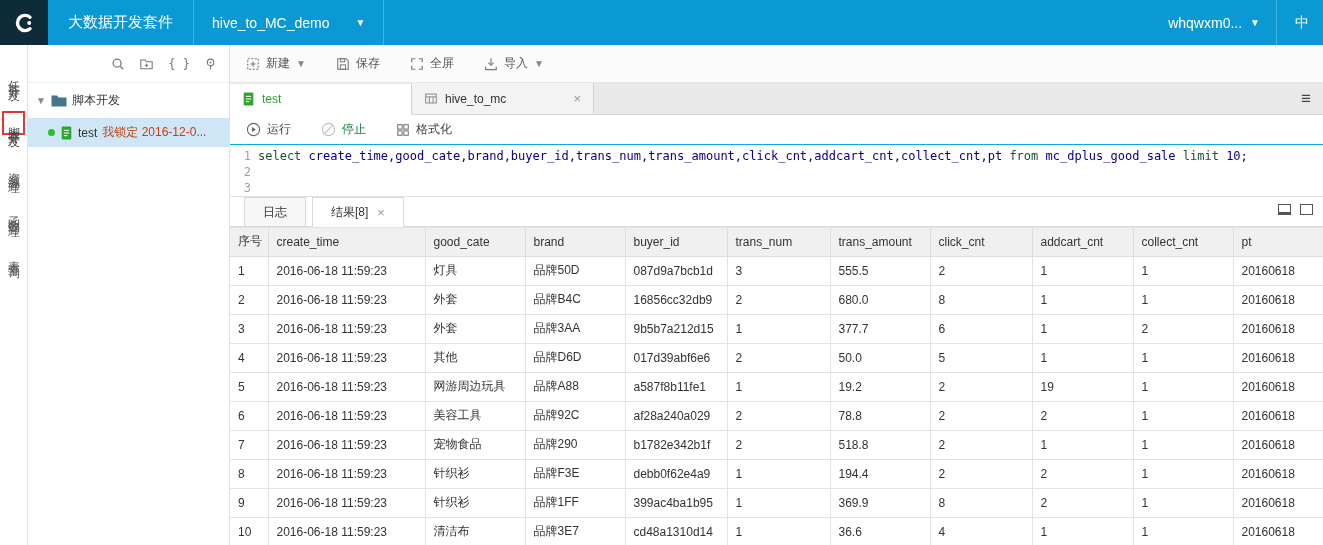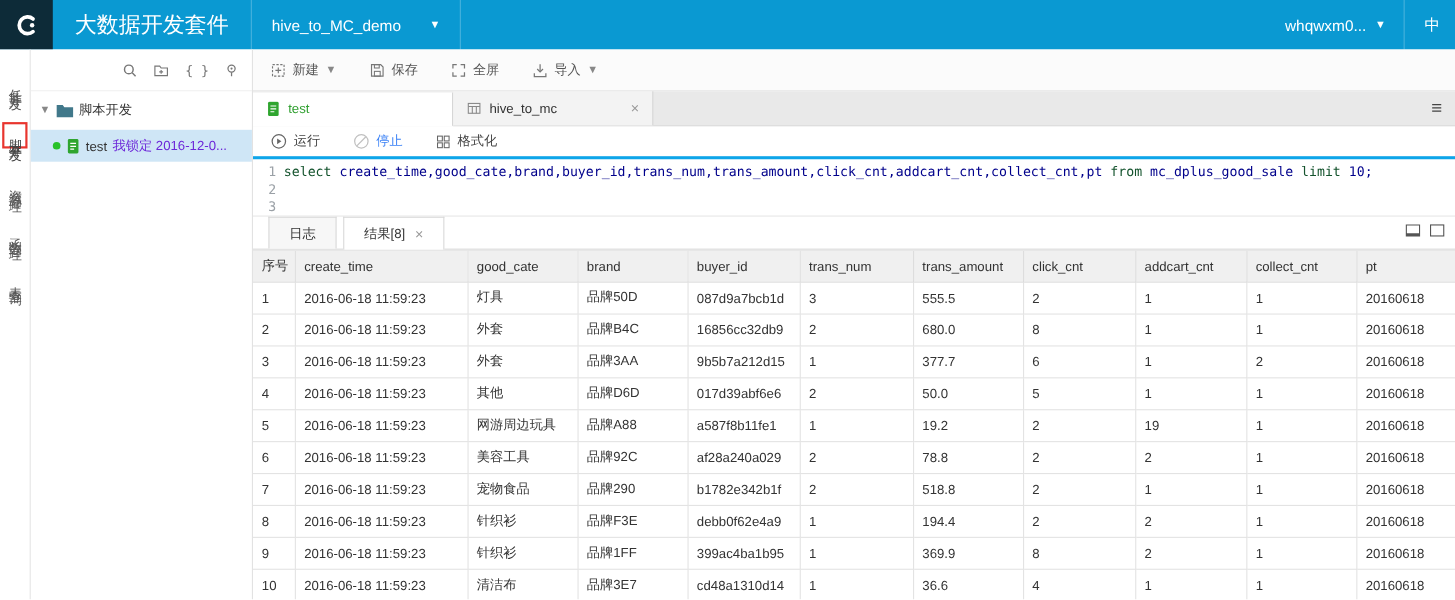--- a/index.html
+++ b/index.html
@@ -3,21 +3,21 @@
 <meta charset="utf-8">
 <style>
   * { margin:0; padding:0; box-sizing:border-box; }
   html,body { width:1323px; height:545px; overflow:hidden; }
   body { font-family:"Liberation Sans","DejaVu Sans",sans-serif; font-size:12px; color:#333; background:#fff; }
   .app { width:1323px; height:545px; display:flex; flex-direction:column; }
 
   
   .navbar { height:45px; background:#0a99d2; display:flex; align-items:stretch; color:#fff; flex:0 0 45px; }
   .logo-box { width:48px; background:#0d2b38; display:flex; align-items:center; justify-content:center; }
-  .suite-title { display:flex; align-items:center; padding:0 20px; font-size:20px; }
+  .suite-title { display:flex; align-items:center; padding:0 20px; font-size:15px; }
   .project-select { display:flex; align-items:center; gap:26px; padding:0 18px; border-left:1px solid rgba(255,255,255,.25); border-right:1px solid rgba(255,255,255,.25); font-size:14px; cursor:pointer; }
   .nav-menu { display:flex; align-items:stretch; }
   .nav-item { display:flex; align-items:center; padding:0 25px; font-size:14px; cursor:pointer; }
   .nav-item.active { background:#0080b4; }
   .nav-right { margin-left:auto; display:flex; align-items:stretch; }
   .user-select { display:flex; align-items:center; gap:8px; padding:0 16px; font-size:14px; cursor:pointer; }
   .lang-switch { display:flex; align-items:center; padding:0 14px 0 18px; font-size:14px; border-left:1px solid rgba(255,255,255,.25); cursor:pointer; }
   .caret { font-size:10px; line-height:1; }
 
   
@@ -30,40 +30,40 @@
 
   
   .tree-panel { width:202px; flex:0 0 202px; border-right:1px solid #e2e2e2; background:#fff; display:flex; flex-direction:column; }
   .tree-tools { height:38px; display:flex; align-items:center; justify-content:flex-end; gap:14px; padding:0 12px; color:#777; border-bottom:1px solid #f0f0f0; }
   .tree-tools .t-icon { cursor:pointer; display:flex; align-items:center; }
   .braces-icon { font-family:"DejaVu Sans Mono",monospace; font-size:12px; color:#777; }
   .tree-root { display:flex; align-items:center; gap:5px; padding:9px 6px 9px 8px; cursor:pointer; }
   .tree-caret { color:#888; font-size:10px; }
   .tree-node { display:flex; align-items:center; gap:5px; padding:6px 4px 6px 20px; background:#cfe6f6; cursor:pointer; white-space:nowrap; overflow:hidden; }
   .green-dot { width:7px; height:7px; border-radius:50%; background:#29c229; flex:0 0 7px; }
-  .lock-info { color:#6d28d9; overflow:hidden; text-overflow:ellipsis; }
+  .lock-info { color:#c2410c; overflow:hidden; text-overflow:ellipsis; }
 
   
   .main-col { flex:1; display:flex; flex-direction:column; min-width:0; }
 
   .main-toolbar { height:38px; flex:0 0 38px; display:flex; align-items:center; gap:30px; padding:0 16px; background:#fbfbfb; border-bottom:1px solid #e7e7e7; }
   .tb-btn { display:flex; align-items:center; gap:6px; color:#555; cursor:pointer;text-align:center; }
   .tb-btn svg { color:#777; }
 
   .tab-bar { height:32px; flex:0 0 32px; background:#e9e9e9; display:flex; align-items:flex-end; border-bottom:1px solid #d8d8d8; }
   .ed-tab { height:31px; width:182px; display:flex; align-items:center; gap:7px; padding:0 12px; border-right:1px solid #d2d2d2; background:#f3f3f3; cursor:pointer; }
   .ed-tab.active { background:#fff; border-bottom:1px solid #fff; margin-bottom:-1px; }
   .ed-tab.active .ed-tab-label { color:#31a031; }
   .ed-tab-label { color:#333; }
   .tab-close { margin-left:auto; color:#999; font-size:13px; cursor:pointer; }
   .tabbar-menu { margin-left:auto; padding:0 12px; font-size:17px; color:#444; cursor:pointer; align-self:center; }
 
-  .run-toolbar { height:30px; flex:0 0 30px; display:flex; align-items:center; gap:30px; padding:0 16px; background:#fff; border-bottom:3px solid #0ea5e9; }
+  .run-toolbar { height:30px; flex:0 0 30px; display:flex; align-items:center; gap:30px; padding:0 16px; background:#fff; border-bottom:1px solid #0ea5e9; }
   .run-btn { display:flex; align-items:center; gap:6px; color:#444; cursor:pointer; }
-  .run-btn.disabled { color:#3b82f6; }
+  .run-btn.disabled { color:#15803d; }
   .run-btn.disabled svg { color:#c0c0c0; }
   .run-btn svg { color:#666; }
 
   .editor { height:52px; flex:0 0 52px; display:flex; background:#fff; border-bottom:1px solid #e2e2e2; font-family:"DejaVu Sans Mono","Liberation Mono",monospace; font-size:12px; line-height:16px; padding-top:3px; }
   .gutter { width:28px; flex:0 0 28px; text-align:right; padding-right:7px; color:#9aa0a6; }
   .code-area { flex:1; white-space:nowrap; overflow:hidden; }
   .tok-kw { color:#14532d; }
   .tok-plain { color:#00008b; }
 
   

